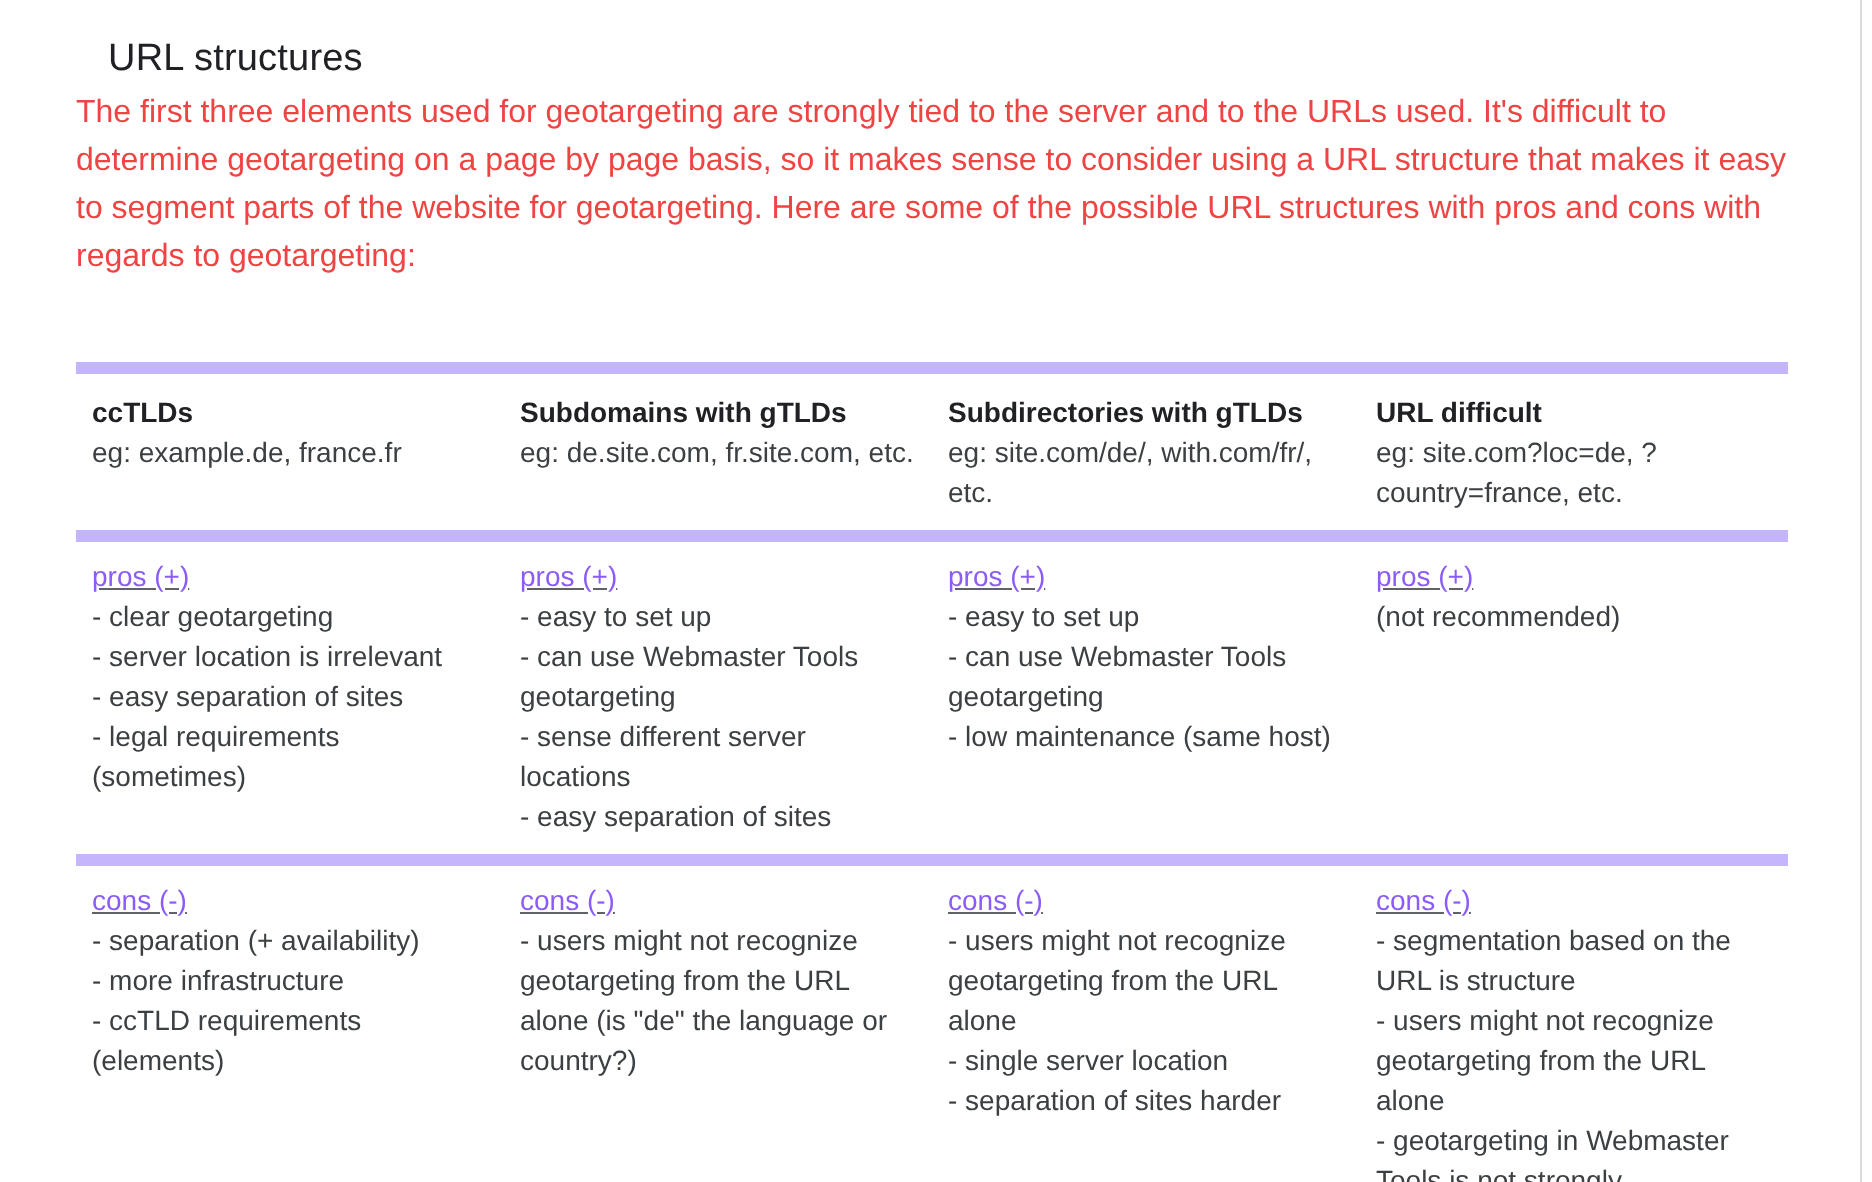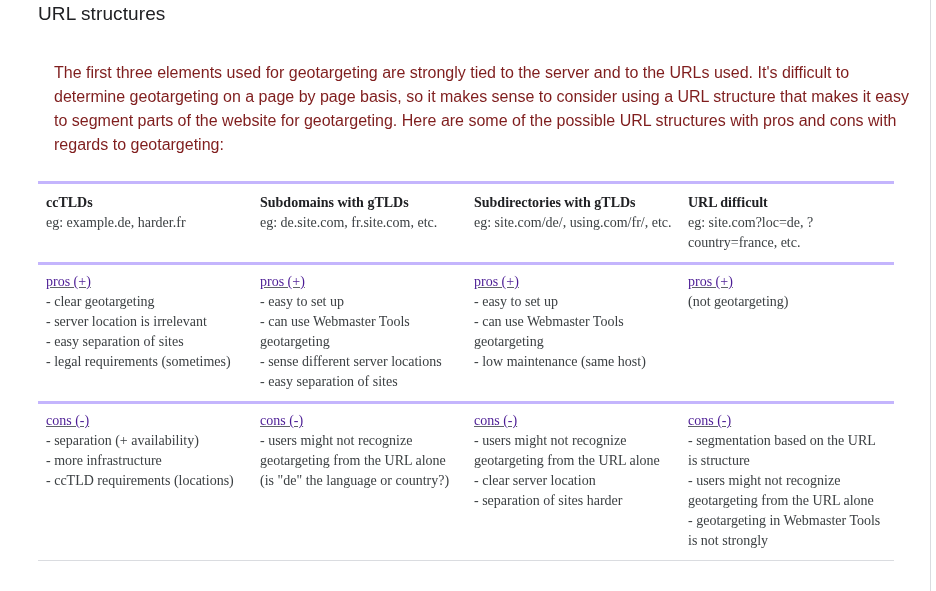--- a/index.html
+++ b/index.html
@@ -5,42 +5,42 @@
   html, body { margin:0; padding:0; background:#ffffff; }
   body {
     width:936px; height:591px; overflow:hidden; position:relative;
     font-family:"Liberation Sans", sans-serif; color:#3c4043;
   }
   .right-rule {
     position:absolute; top:0; right:5px; width:1px; height:591px; background:#dadce0;
   }
   .content { position:absolute; left:38px; top:0; width:856px; }
   h2.title {
-    margin:0; position:absolute; top:3px; left:0;
+    margin:16px; position:absolute; top:3px; left:0;
     font-size:19px; font-weight:normal; color:#202124; letter-spacing:0.1px;
   }
   p.intro {
-    margin:16px; position:absolute; top:45px; left:0; width:856px;
-    font-size:16px; line-height:24px; color:#7f1d1d;
+    margin:0; position:absolute; top:45px; left:0; width:856px;
+    font-size:16px; line-height:24px; color:#ef4444;
   }
   table.grid {
     position:absolute; top:181px; left:0; width:856px;
     border-collapse:collapse; table-layout:fixed;
     font-size:14px; line-height:20px; color:#3c4043;
   }
   table.grid td {
     vertical-align:top; padding:7px 6px 9px 8px;
-    border-top:3px solid #c4b5fd; border-bottom:1px solid #dadce0;font-family:Liberation Serif, serif;
+    border-top:6px solid #c4b5fd; border-bottom:1px solid #dadce0;
   }
   table.grid col.c1 { width:214px; }
   table.grid col.c2 { width:214px; }
   table.grid col.c3 { width:214px; }
   table.grid col.c4 { width:214px; }
   .hdr { color:#202124; font-weight:bold; font-size:14px; }
-  .label { text-decoration:underline; text-decoration-color:#5f6368; color:#4c1d95; }
+  .label { text-decoration:underline; text-decoration-color:#5f6368; color:#8b5cf6; }
   .line { display:block; }
   tr.head-row td { padding-top:9px; }
 </style>
 </head>
 <body>
 
 <div class="right-rule"></div>
 
 <div class="content">
   <h2 class="title">URL structures</h2>
@@ -50,29 +50,29 @@
     <colgroup>
         <col class="c1">
         <col class="c2">
         <col class="c3">
         <col class="c4">
       </colgroup>
     <tbody>
         <tr class="head-row">
       <td>
         <span class="line hdr">ccTLDs</span>
-        <span class="line">eg: example.de, harder.fr</span>
+        <span class="line">eg: example.de, france.fr</span>
       </td>
       <td>
         <span class="line hdr">Subdomains with gTLDs</span>
         <span class="line">eg: de.site.com, fr.site.com, etc.</span>
       </td>
       <td>
         <span class="line hdr">Subdirectories with gTLDs</span>
-        <span class="line">eg: site.com/de/, using.com/fr/, etc.</span>
+        <span class="line">eg: site.com/de/, with.com/fr/, etc.</span>
       </td>
       <td>
         <span class="line hdr">URL difficult</span>
         <span class="line">eg: site.com?loc=de, ?country=france, etc.</span>
       </td>
     </tr>
     <tr>
       <td>
         <span class="line"><span class="label">pros (+)</span></span>
         <span class="line">- clear geotargeting</span>
@@ -88,38 +88,38 @@
         <span class="line">- easy separation of sites</span>
       </td>
       <td>
         <span class="line"><span class="label">pros (+)</span></span>
         <span class="line">- easy to set up</span>
         <span class="line">- can use Webmaster Tools geotargeting</span>
         <span class="line">- low maintenance (same host)</span>
       </td>
       <td>
         <span class="line"><span class="label">pros (+)</span></span>
-        <span class="line">(not geotargeting)</span>
+        <span class="line">(not recommended)</span>
       </td>
     </tr>
     <tr>
       <td>
         <span class="line"><span class="label">cons (-)</span></span>
         <span class="line">- separation (+ availability)</span>
         <span class="line">- more infrastructure</span>
-        <span class="line">- ccTLD requirements (locations)</span>
+        <span class="line">- ccTLD requirements (elements)</span>
       </td>
       <td>
         <span class="line"><span class="label">cons (-)</span></span>
         <span class="line">- users might not recognize geotargeting from the URL alone (is "de" the language or country?)</span>
       </td>
       <td>
         <span class="line"><span class="label">cons (-)</span></span>
         <span class="line">- users might not recognize geotargeting from the URL alone</span>
-        <span class="line">- clear server location</span>
+        <span class="line">- single server location</span>
         <span class="line">- separation of sites harder</span>
       </td>
       <td>
         <span class="line"><span class="label">cons (-)</span></span>
         <span class="line">- segmentation based on the URL is structure</span>
         <span class="line">- users might not recognize geotargeting from the URL alone</span>
         <span class="line">- geotargeting in Webmaster Tools is not strongly</span>
       </td>
     </tr>
   </tbody>

